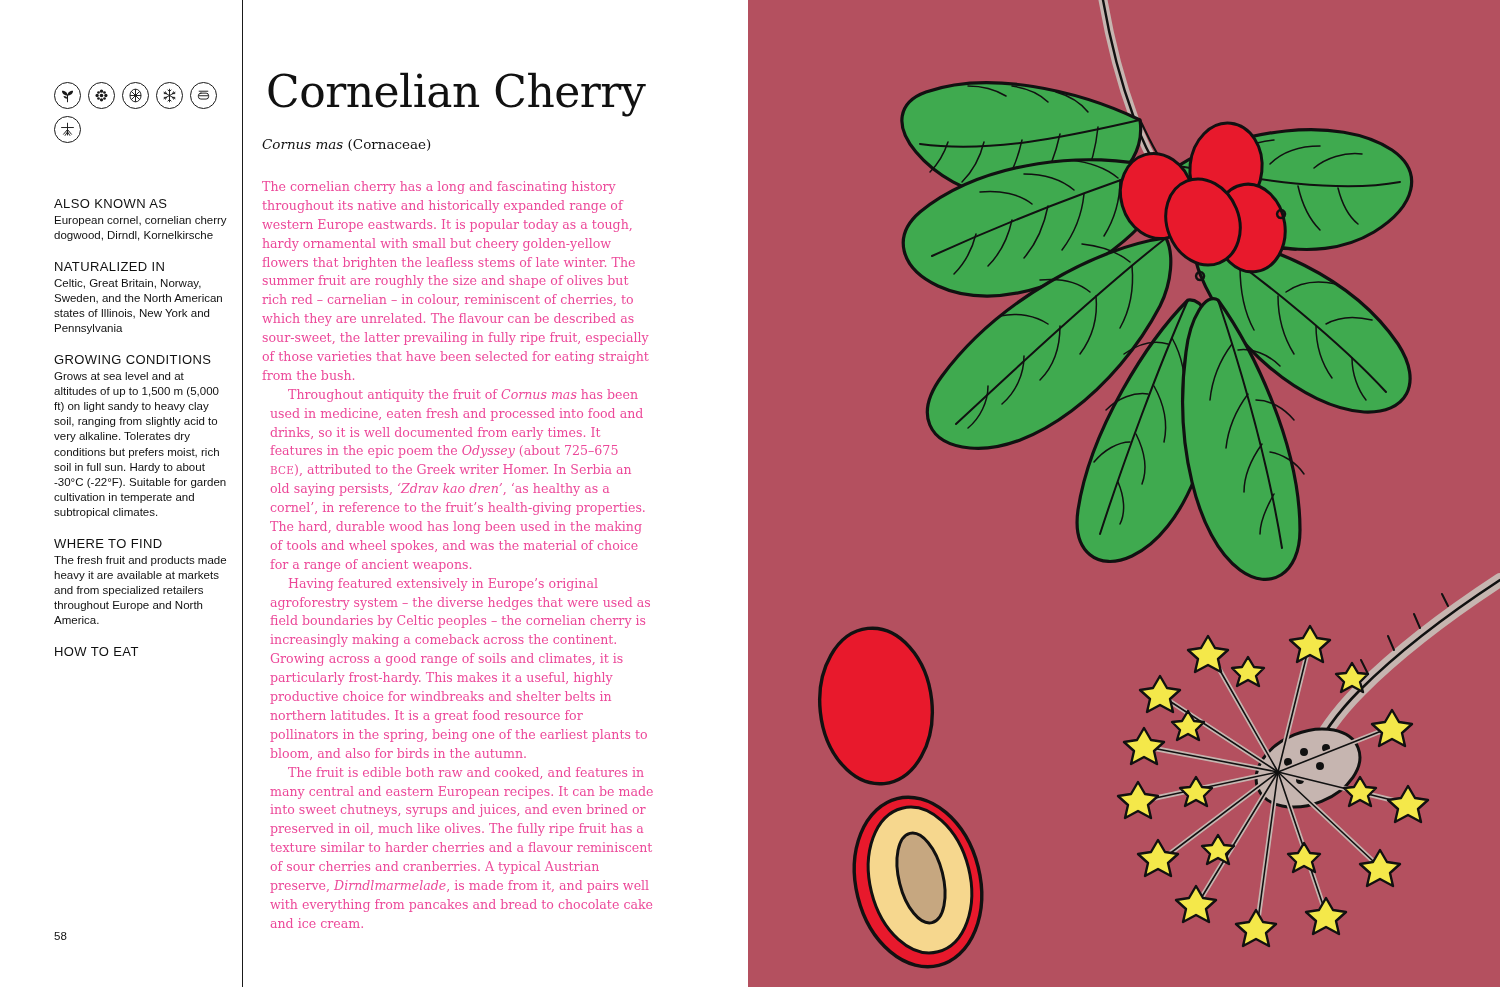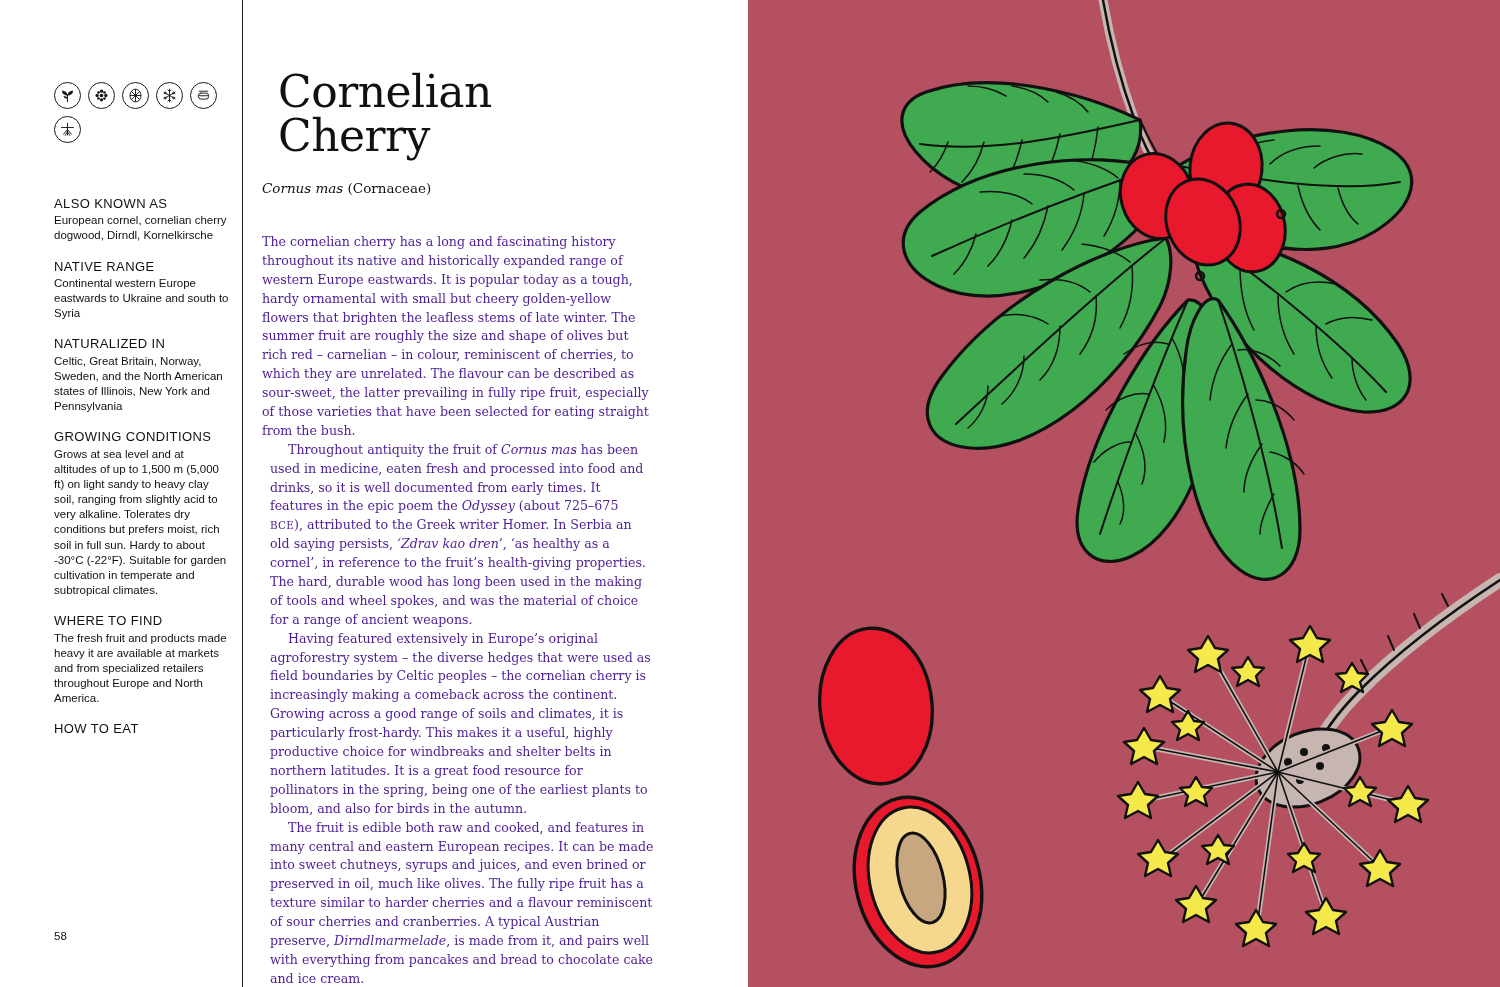--- a/index.html
+++ b/index.html
@@ -84,36 +84,36 @@
     left: 262px;
     top: 70px;
     width: 392px;
   }
   .title {
     font-family: "DejaVu Serif", serif;
     font-size: 44px;
     line-height: 1.0;
     letter-spacing: -0.5px;
     color: #111;
-    margin: 0 0 22px 16px;
+    margin: 0 0 22px 4px;
     font-weight: 400;
   }
   .subtitle {
     font-family: "DejaVu Serif", serif;
     font-size: 13.5px;
     color: #111;
-    margin: 0 0 37px 0;
+    margin: 0 0 26px 0;
   }
   .subtitle i { font-style: italic; }
 
   .body-text {
     font-family: "DejaVu Serif", serif;
     font-size: 12.6px;
     line-height: 1.5;
-    color: #4c1d95;
+    color: #ec4899;
     text-align: left;
   }
   .body-text p { margin: 0; }
   .body-text p + p { text-indent: 18px; margin-left: 8px; }
   .body-text i { font-style: italic; }
   .sc { font-size: 10.4px; letter-spacing: 0.02em; }
 
   .folio {
     position: absolute;
     left: 54px;
@@ -201,24 +201,20 @@
             <path d="M12 12 L7 18 M12 12 L17 18 M12 15 L9 19.5 M12 15 L15 19.5"></path>
           </g>
         </svg>
       </div>
     </div>
 
     <div class="sidebar">
       <div class="side-block">
         <div class="side-label">ALSO KNOWN AS</div>
         <div class="side-text">European cornel, cornelian cherry dogwood, Dirndl, Kornelkirsche</div>
-      </div>
-      <div class="side-block">
-        <div class="side-label">NATIVE RANGE</div>
-        <div class="side-text">Continental western Europe eastwards to Ukraine and south to Syria</div>
       </div>
       <div class="side-block">
         <div class="side-label">NATURALIZED IN</div>
         <div class="side-text">Celtic, Great Britain, Norway, Sweden, and the North American states of Illinois, New York and Pennsylvania</div>
       </div>
       <div class="side-block">
         <div class="side-label">GROWING CONDITIONS</div>
         <div class="side-text">Grows at sea level and at altitudes of up to 1,500 m (5,000 ft) on light sandy to heavy clay soil, ranging from slightly acid to very alkaline. Tolerates dry conditions but prefers moist, rich soil in full sun. Hardy to about -30°C (-22°F). Suitable for garden cultivation in temperate and subtropical climates.</div>
       </div>
       <div class="side-block">

